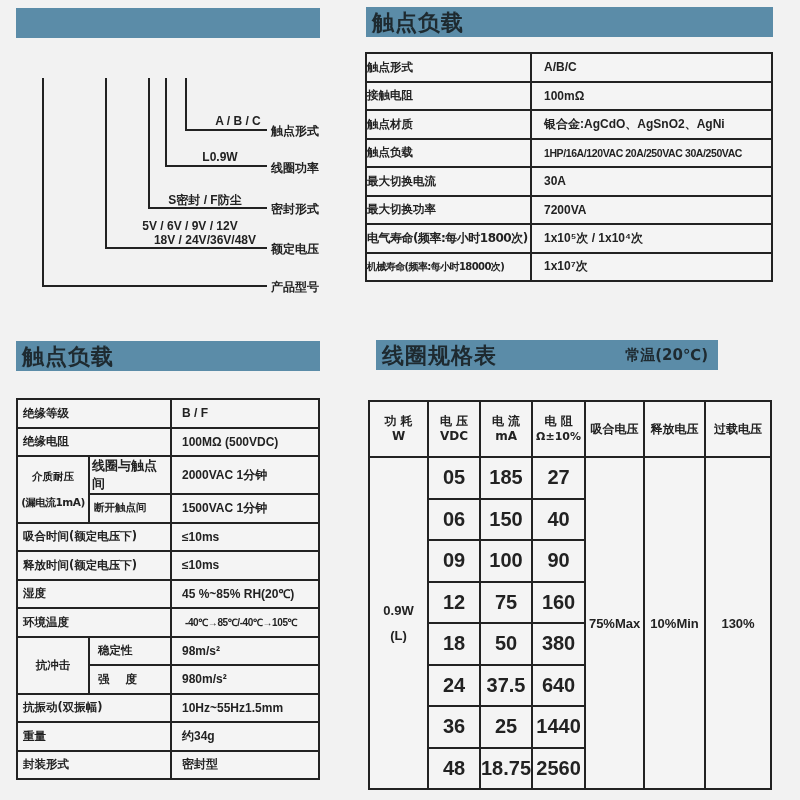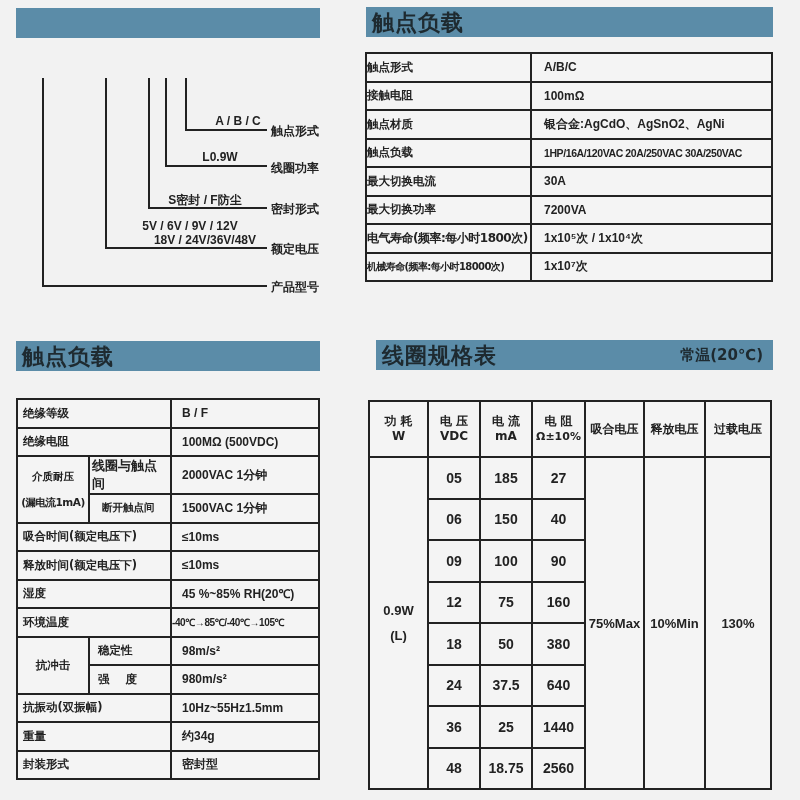--- a/index.html
+++ b/index.html
@@ -27,21 +27,21 @@
   #contact-table td:first-child { width: 165px; }
   #contact-table td:last-child { padding-left: 12px; font-family: "Liberation Sans", sans-serif; font-size: 12px; }
 
   #char-table { left: 16px; top: 398px; width: 304px; }
   #char-table td { height: 28.5px; }
   #char-table td.val { padding-left: 10px; font-family: "Liberation Sans", sans-serif; font-size: 12px; width: 148px; }
   #char-table td.center { text-align: center; }
 
   #coil-table { left: 368px; top: 400px; width: 404px; }
   #coil-table th { height: 56px; text-align: center; font-size: 12px; line-height: 15px; }
-  #coil-table td { text-align: center; font-family: "Liberation Sans", sans-serif; font-size: 14px; height: 41.5px; }
+  #coil-table td { text-align: center; font-family: "Liberation Sans", sans-serif; font-size: 20px; height: 41.5px; }
   #coil-table td.merged { font-size: 13px; }
 
   #footnote { position: absolute; left: 18px; top: 816px; font-size: 12px; font-weight: bold; color: #b91c1c; }
 </style>
 </head>
 <body>
 
 <div id="diagram">
   <div class="bar" style="left:16px; top:8px; width:304px;"></div>
 
@@ -129,38 +129,38 @@
       </tr>
   <tr>
     <td rowspan="2" class="center" style="width:72px; font-size:10.5px; padding:0 1px; line-height:26px;">
       <div>介质耐压</div>
       <div style="letter-spacing:-0.5px;">(漏电流1mA)</div>
     </td>
     <td style="font-size:13px; padding:0 2px;">线圈与触点间</td>
     <td class="val">2000VAC 1分钟</td>
   </tr>
   <tr>
-        <td style="font-size:10.5px; padding:0 12px;">断开触点间</td>
+        <td style="font-size:10.5px; padding:0 4px;">断开触点间</td>
         <td class="val">1500VAC 1分钟</td>
       </tr>
   <tr>
         <td colspan="2">吸合时间(额定电压下)</td>
         <td class="val">≤10ms</td>
       </tr>
   <tr>
         <td colspan="2">释放时间(额定电压下)</td>
         <td class="val">≤10ms</td>
       </tr>
   <tr>
         <td colspan="2">湿度</td>
         <td class="val">45 %~85%  RH(20℃)</td>
       </tr>
   <tr>
         <td colspan="2">环境温度</td>
-        <td class="val" style="font-size:10px; padding-left:0; letter-spacing:-0.4px;">-40℃→85℃/-40℃→105℃</td>
+        <td class="val" style="font-size:10px; padding-left:13px; letter-spacing:-0.4px;">-40℃→85℃/-40℃→105℃</td>
       </tr>
   <tr>
     <td rowspan="2" class="center">抗冲击</td>
     <td style="padding-left:8px;">稳定性</td>
     <td class="val">98m/s²</td>
   </tr>
   <tr>
         <td style="padding-left:8px; white-space:pre;">强    度</td>
         <td class="val">980m/s²</td>
       </tr>
@@ -173,21 +173,21 @@
         <td class="val">约34g</td>
       </tr>
   <tr>
         <td colspan="2">封装形式</td>
         <td class="val">密封型</td>
       </tr>
 </tbody>
   </table>
 <div id="footnote">备注：1）以上数据均为初始值</div>
 
-<div class="bar" style="left:376px; top:340px; width:397px;">
+<div class="bar" style="left:376px; top:340px; width:342px;">
   <span class="title">线圈规格表</span>
   <span class="sub">常温(20℃)</span>
 </div>
 <table id="coil-table">
   <tbody>
       <tr>
     <th style="width:59px;">
           <div>功 耗</div>
           <div>W</div>
         </th>

